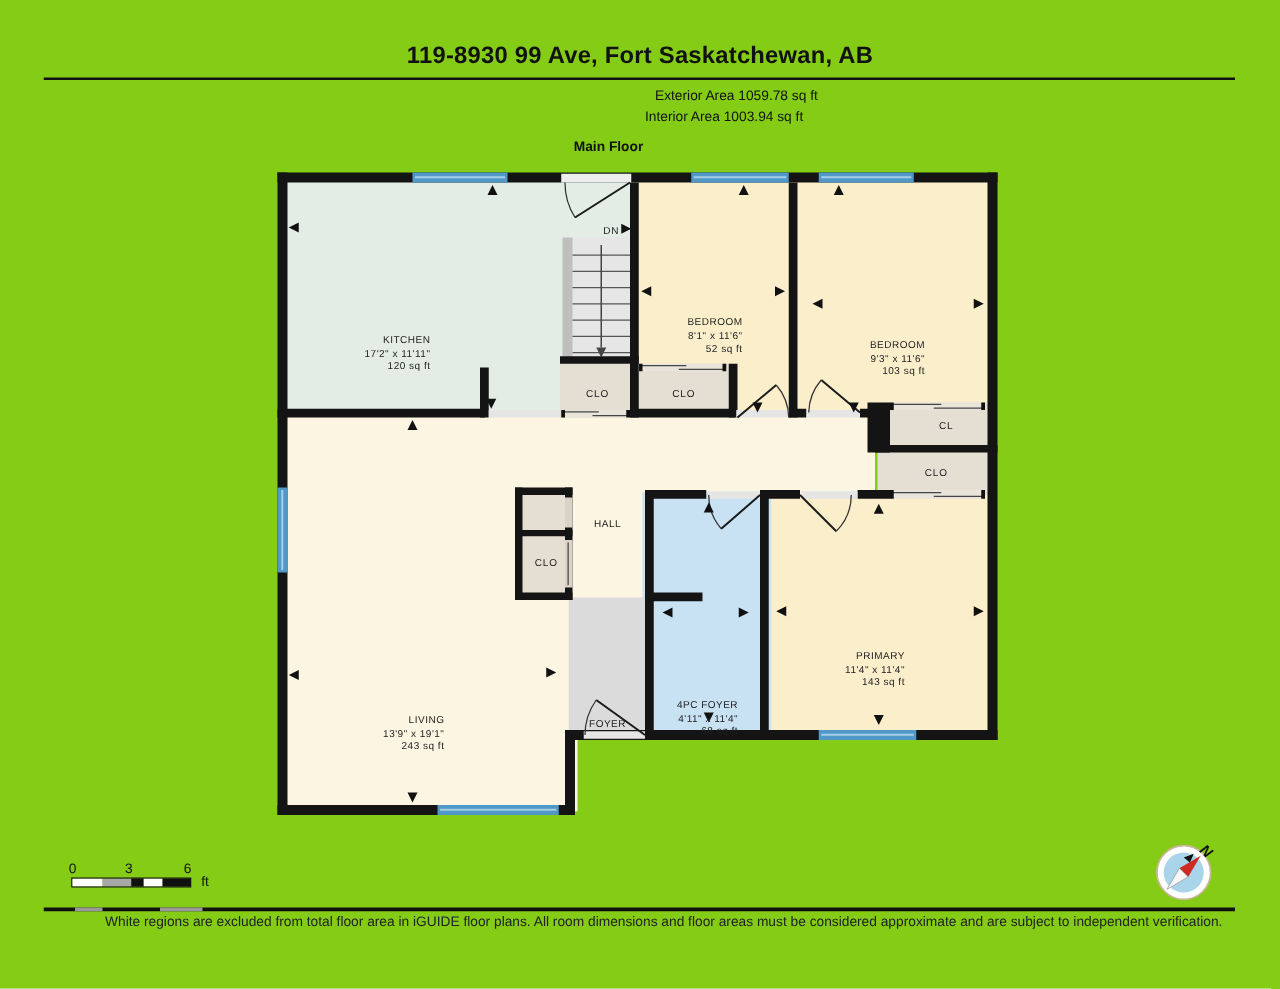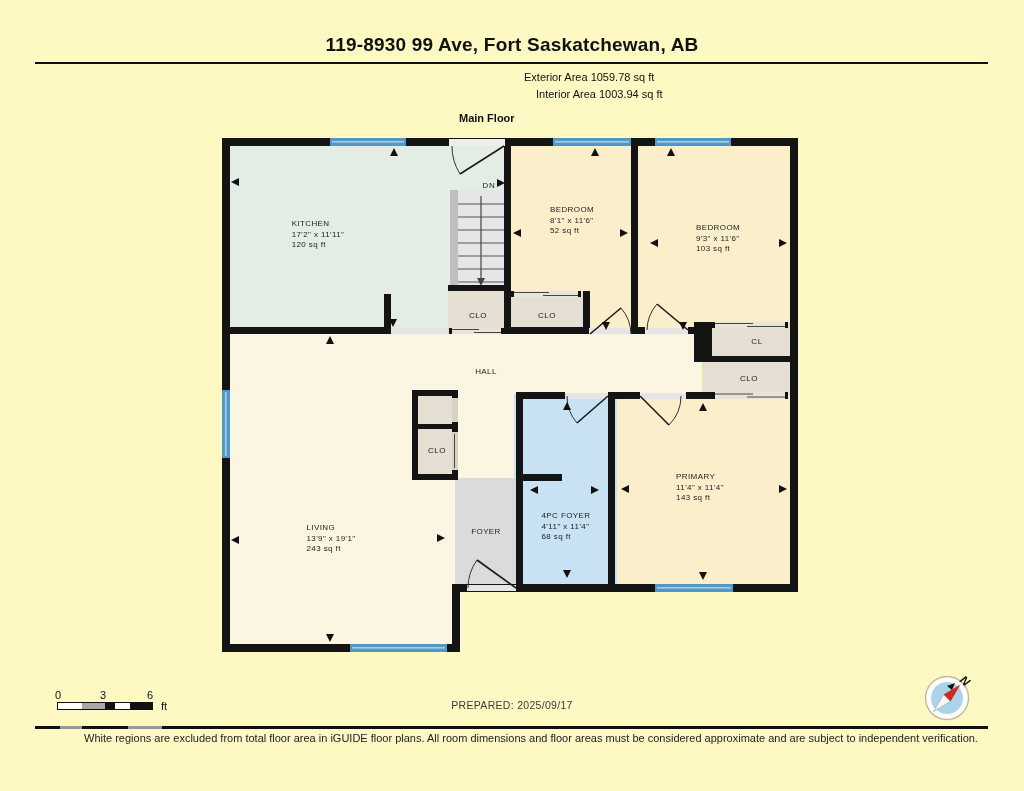--- a/index.html
+++ b/index.html
@@ -1,25 +1,25 @@
 <!DOCTYPE html>
 <html><head>
 <meta charset="utf-8">
 <style>
   html,body{margin:0;padding:0;background:#fff;}
-  .page{position:relative;width:1024px;height:791px;background:#fef9c3;overflow:hidden;
+  .page{position:relative;width:1024px;height:791px;background:#84cc16;overflow:hidden;
         font-family:"Liberation Sans",sans-serif;color:#111;}
   .abs{position:absolute;}
   .title{top:34px;left:0;width:100%;text-align:center;font-size:19px;font-weight:bold;letter-spacing:.2px;}
   .hrule{left:35px;width:953px;height:2px;background:#111;}
   .floor-label{top:71px;left:459px;font-size:11px;font-weight:bold;margin-top:41px;}
   .area-line1{top:71px;left:524px;font-size:11px;text-align:center;}
-  .area-line2{top:88px;left:536px;font-size:11px;}
-  .rlabel{position:absolute;transform:translate(-50%,-50%);text-align:left;font-size:8px;
-          line-height:10.5px;letter-spacing:.4px;color:#222;white-space:nowrap;}
+  .area-line2{top:88px;left:516px;font-size:11px;}
+  .rlabel{position:absolute;transform:translate(-50%,-50%);text-align:right;font-size:8px;
+          line-height:10.5px;letter-spacing:.4px;color:#222;white-space:nowrap;margin-top:48px;}
   .clabel{position:absolute;transform:translate(-50%,-50%);font-size:8px;letter-spacing:.6px;color:#222;white-space:nowrap;}
   .scale-num{position:absolute;font-size:11px;color:#111;}
   .scale-bar{position:absolute;left:57px;top:702px;width:96px;height:8px;border:1px solid #111;
              display:flex;box-sizing:border-box;}
   .scale-bar span{height:100%;}
   .prepared{top:699px;left:0;width:100%;text-align:center;font-size:10.5px;color:#3a3a3a;letter-spacing:.3px;}
   .disclaimer{top:732px;left:40px;width:920px;font-size:11px;color:#222;margin-left:44px;}
   svg{display:block;}
 </style>
 </head>
@@ -266,21 +266,20 @@
   <span class="scale-num" style="left:147px;top:689px">6</span>
   <div class="scale-bar">
     <span style="width:24px;background:#fff"></span>
     <span style="width:24px;background:#A8A8A8"></span>
     <span style="width:10px;background:#111"></span>
     <span style="width:16px;background:#fff"></span>
     <span style="width:22px;background:#111"></span>
   </div>
   <span class="scale-num" style="left:161px;top:700px">ft</span>
 
-  <div class="abs prepared">PREPARED: 2025/09/17</div>
 
   <svg class="abs" style="left:918px;top:664px" width="72" height="60" viewBox="0 0 72 60">
     <circle cx="29" cy="34" r="21.5" fill="#fff" stroke="#C8B59B" stroke-width="1.4"></circle>
     <circle cx="29" cy="34" r="16" fill="#A9D4EA"></circle>
     <polygon points="42.5,20.5 32.5,37.5 25.5,30.5" fill="#CE2A21"></polygon>
     <polygon points="15.5,47.5 32.5,37.5 25.5,30.5" fill="#F7F7F7" stroke="#999" stroke-width="0.6"></polygon>
     <polygon points="37,19 29,22 34,26" fill="#111"></polygon>
     <text x="41" y="17" font-size="12" font-style="italic" font-weight="bold" fill="#111" font-family="Liberation Sans, sans-serif" transform="rotate(42 41 17)">N</text>
   </svg>
 

